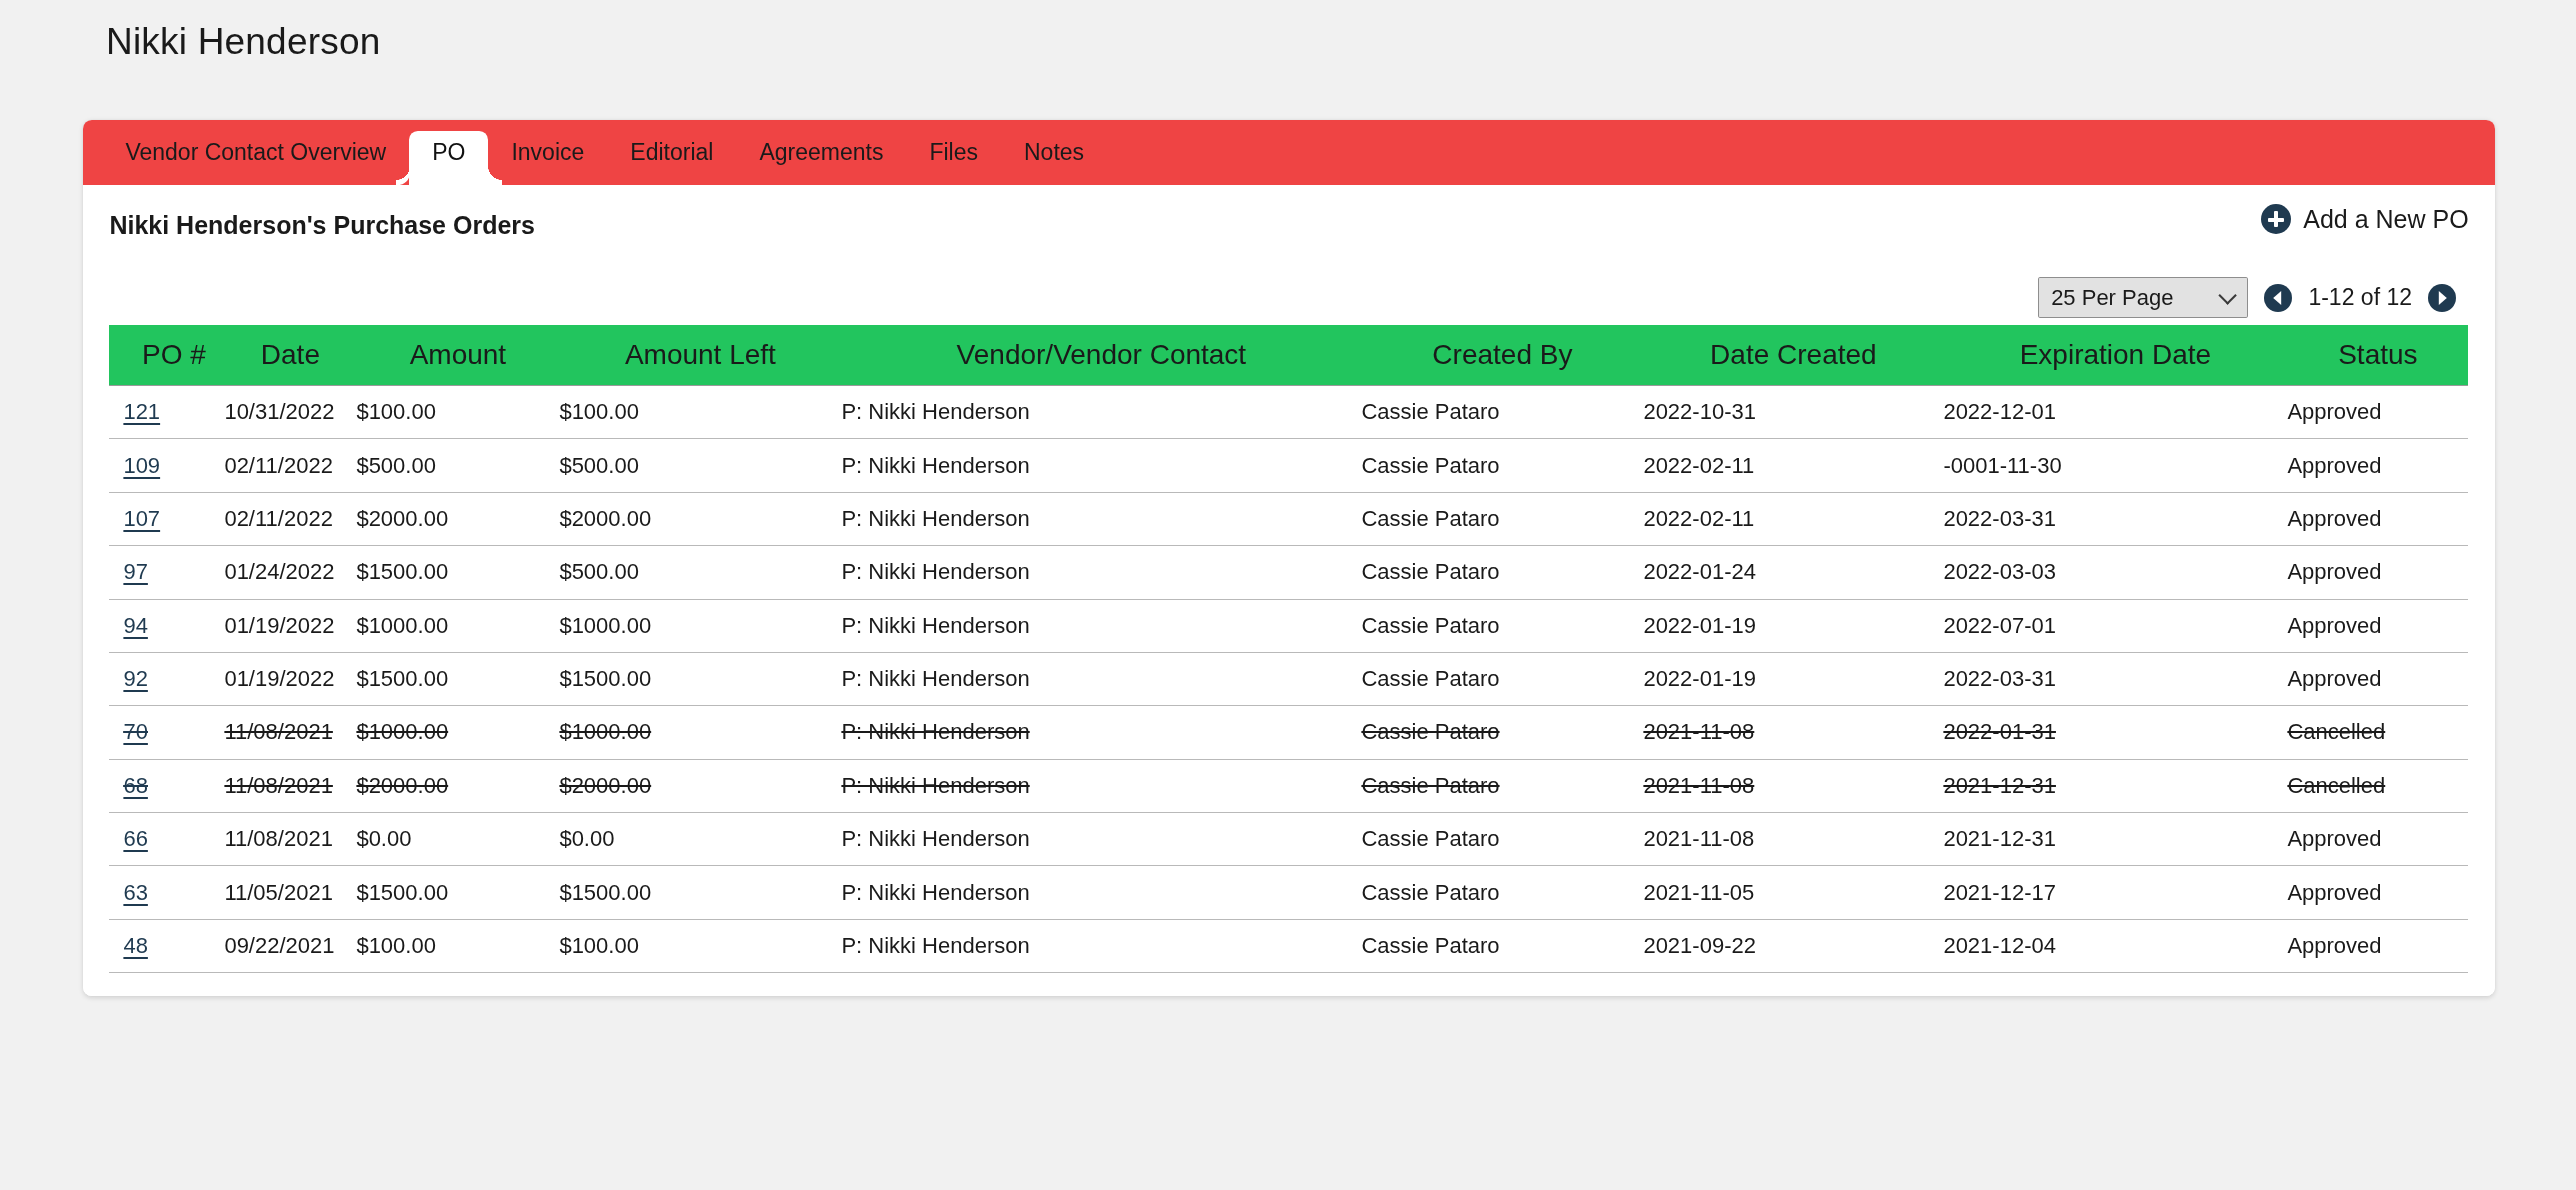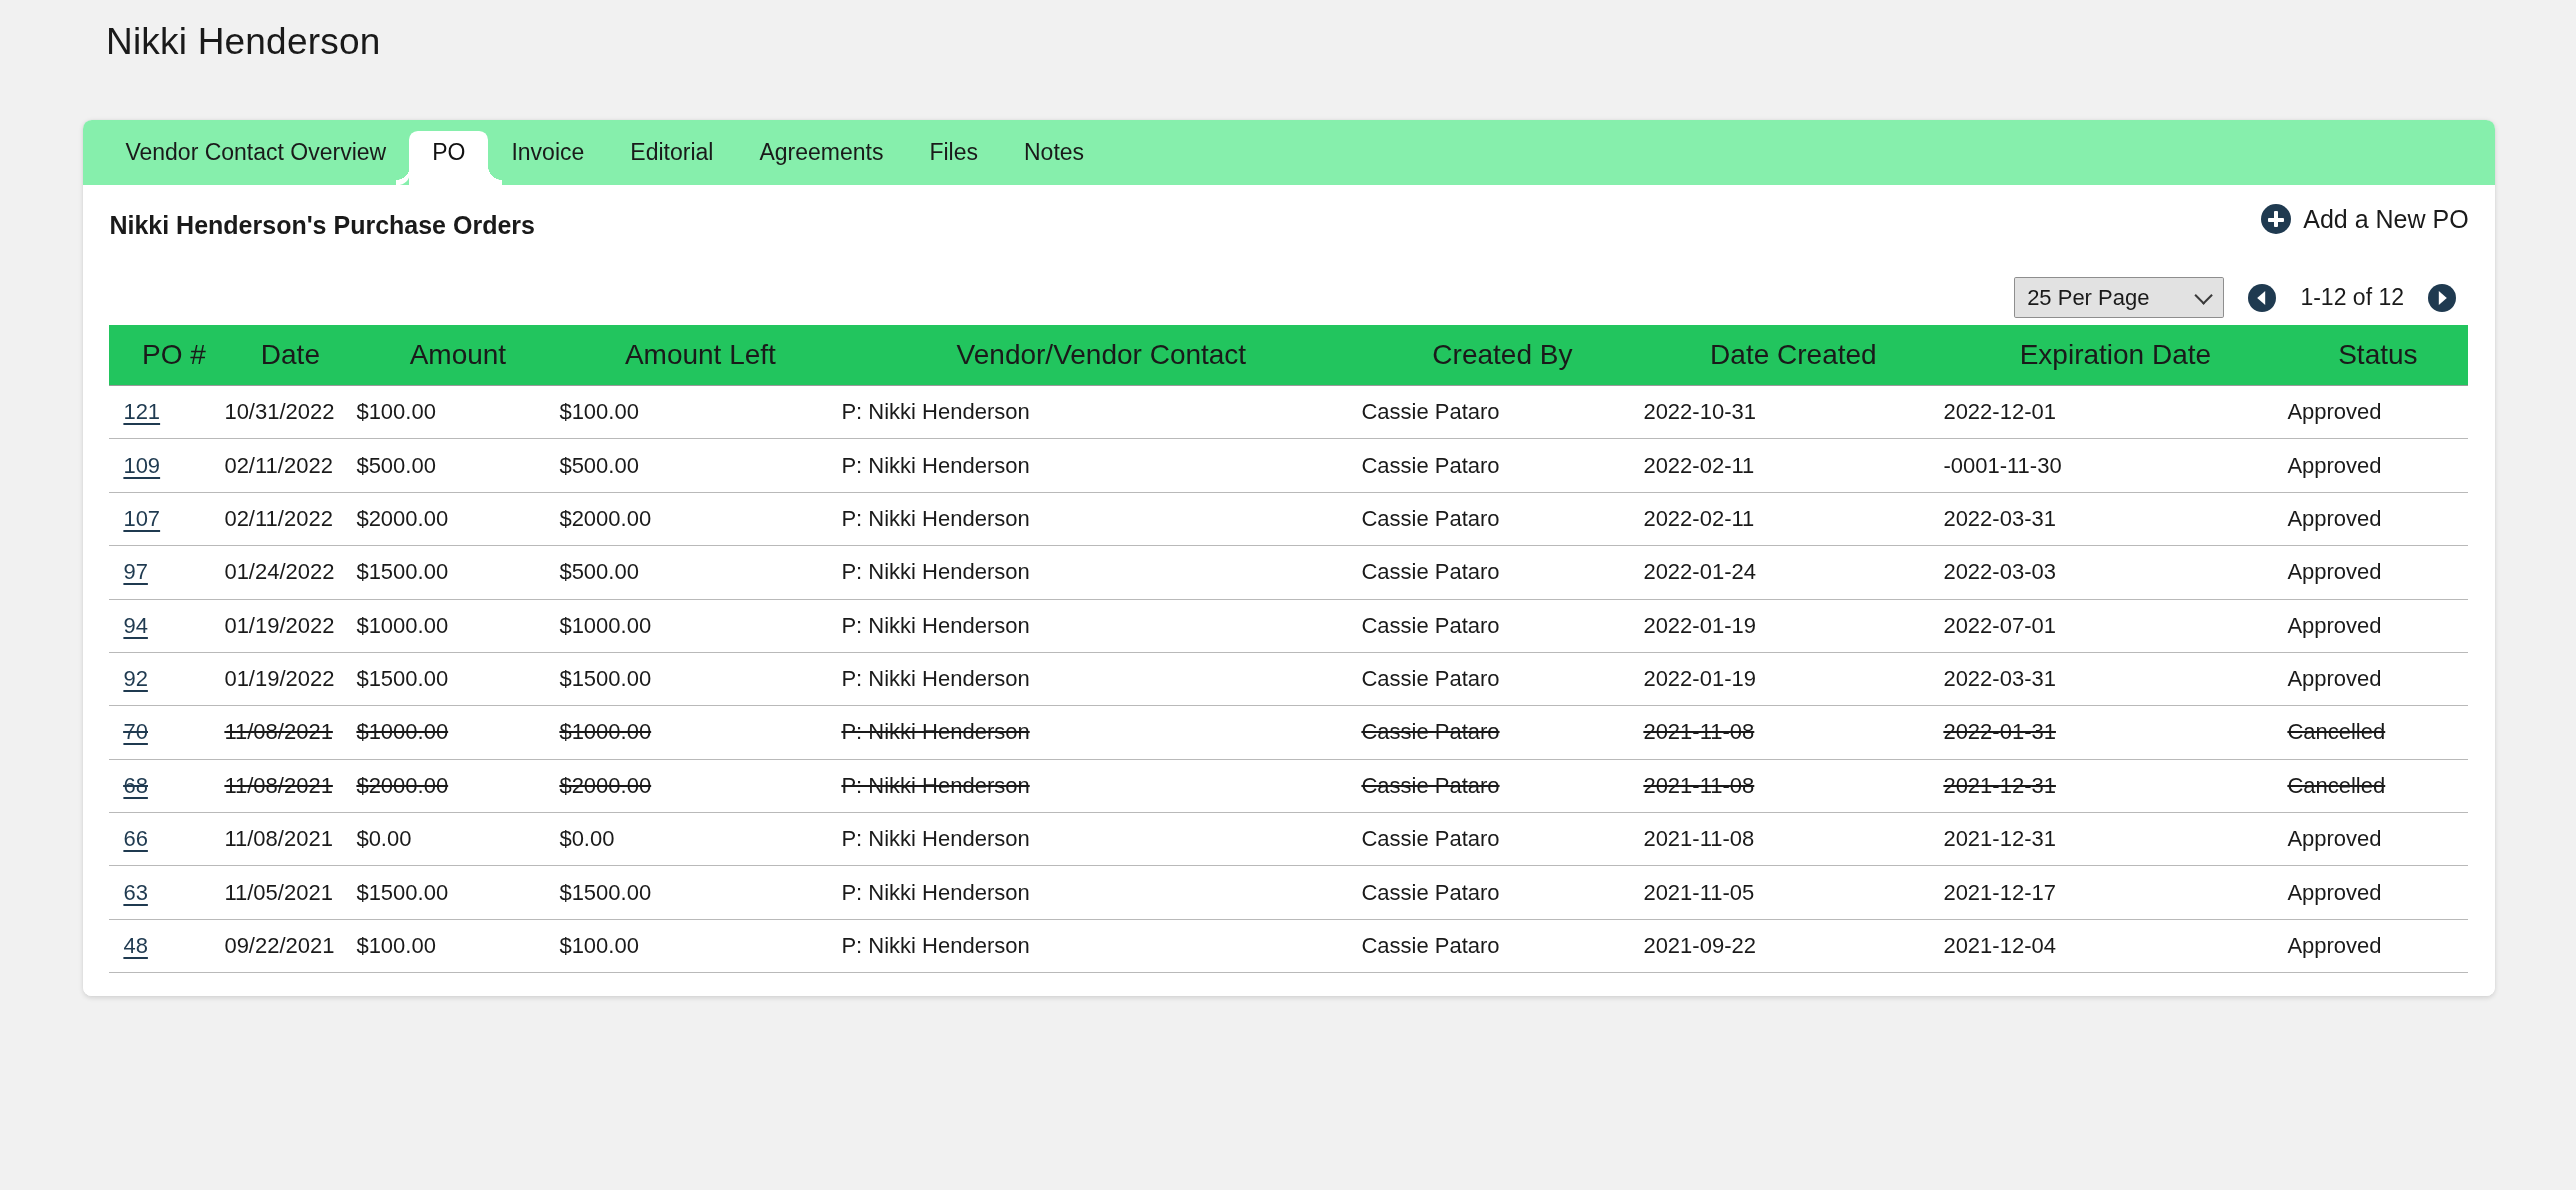--- a/index.html
+++ b/index.html
@@ -28,21 +28,21 @@
     background: #ffffff;
     border-radius: 8.8px;
     box-shadow: 0 1.8px 5.3px rgba(0,0,0,0.13), 0 0 0.9px rgba(0,0,0,0.10);
     overflow: hidden;
   }
 
   
   .tabbar {
     position: relative;
     height: 65px;
-    background: #86efac;
+    background: #ef4444;
     display: flex;
     padding-left: 19.4px;
   }
   .tab {
     position: relative;
     height: 65px;
     display: flex;
     align-items: center;
     padding: 0 23px;
     font-size: 23px;
@@ -123,21 +123,21 @@
   .plus-circle::after  { top: 7px; bottom: 7px; left: 13.2px; width: 4px; }
 
   
   .pager {
     position: relative;
     height: 55px;
     padding-right: 26.4px;
     display: flex;
     align-items: center;
     justify-content: flex-end;
-    gap: 12px;
+    gap: 4px;
   }
   .per-page-select {
     appearance: none;
     -webkit-appearance: none;
     background: #e2e2e2;
     border: 0.9px solid #8e8e8e;
     border-radius: 1.8px;
     font-family: "Liberation Sans", sans-serif;
     font-size: 22px;
     color: #1a1a1a;

